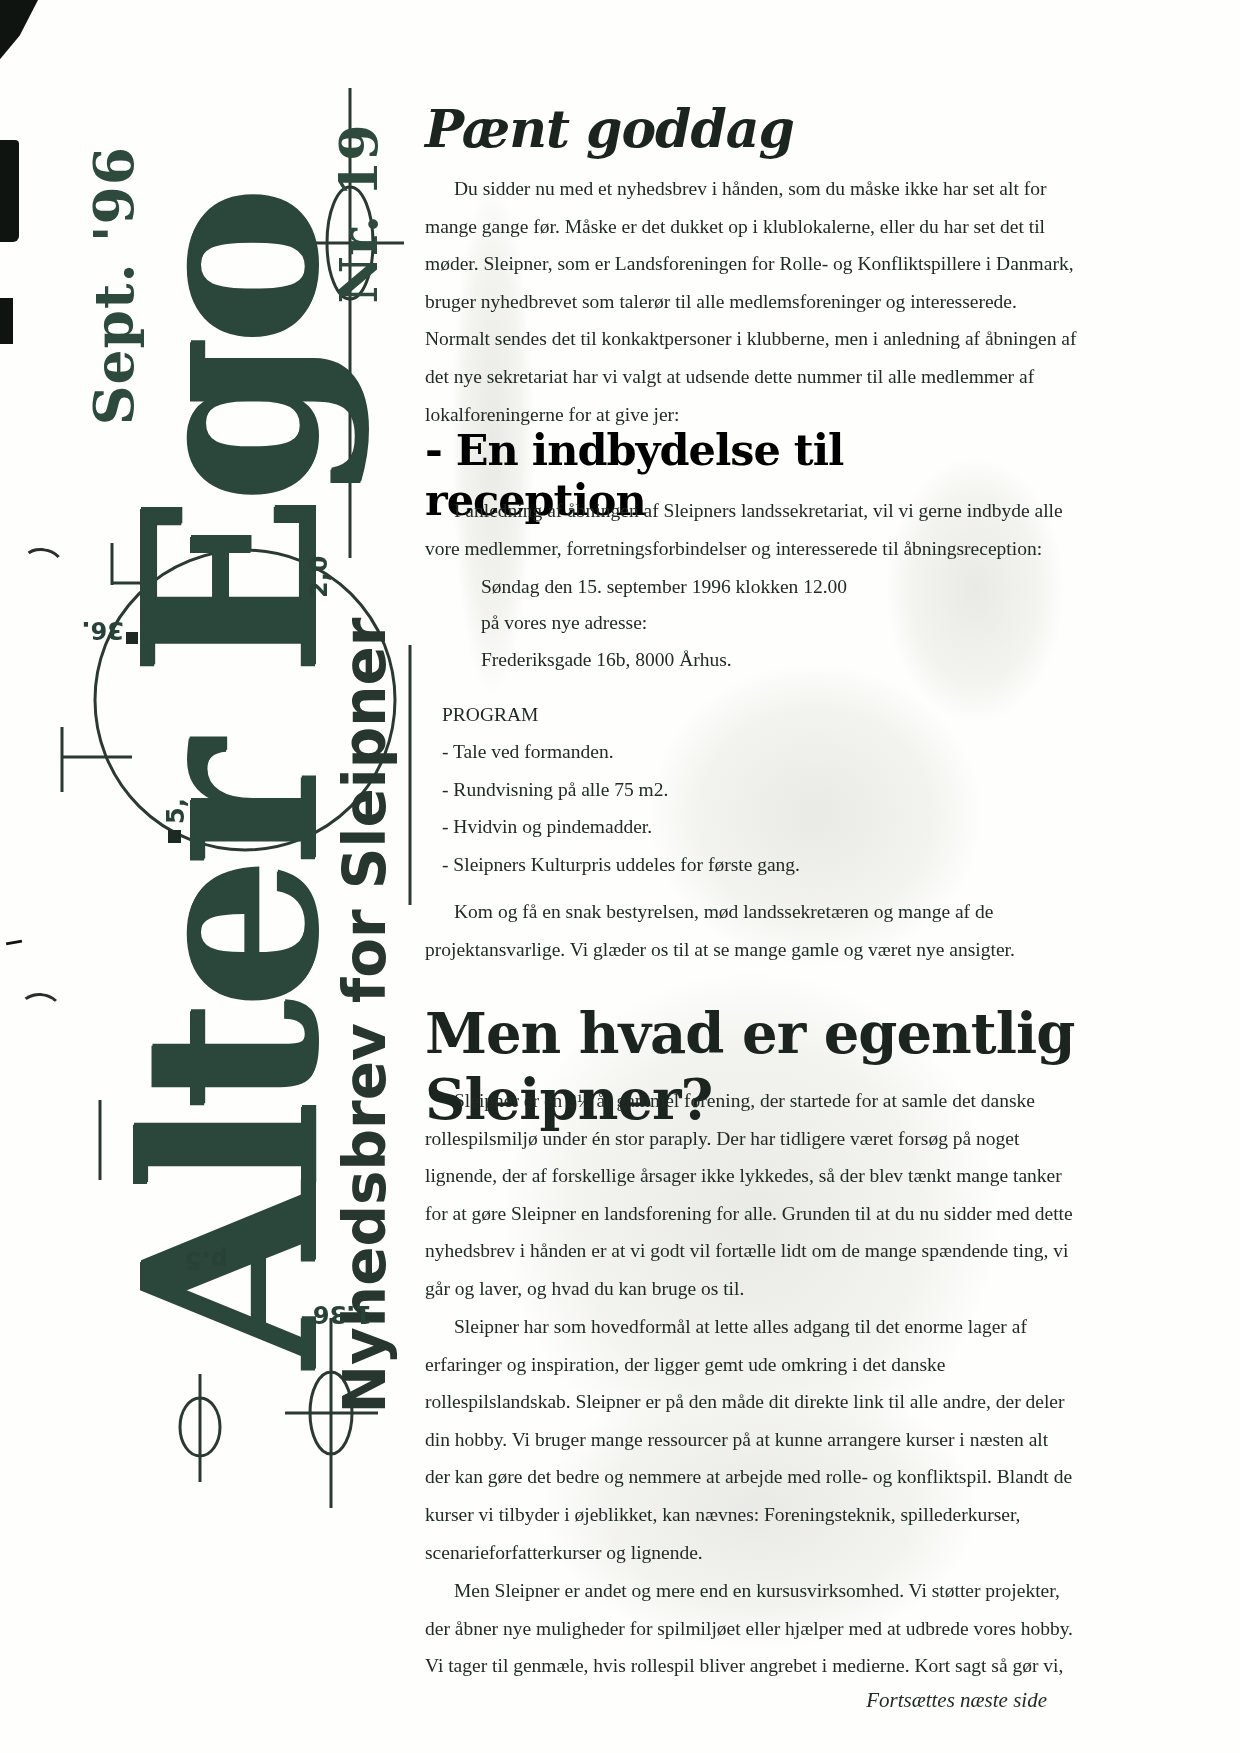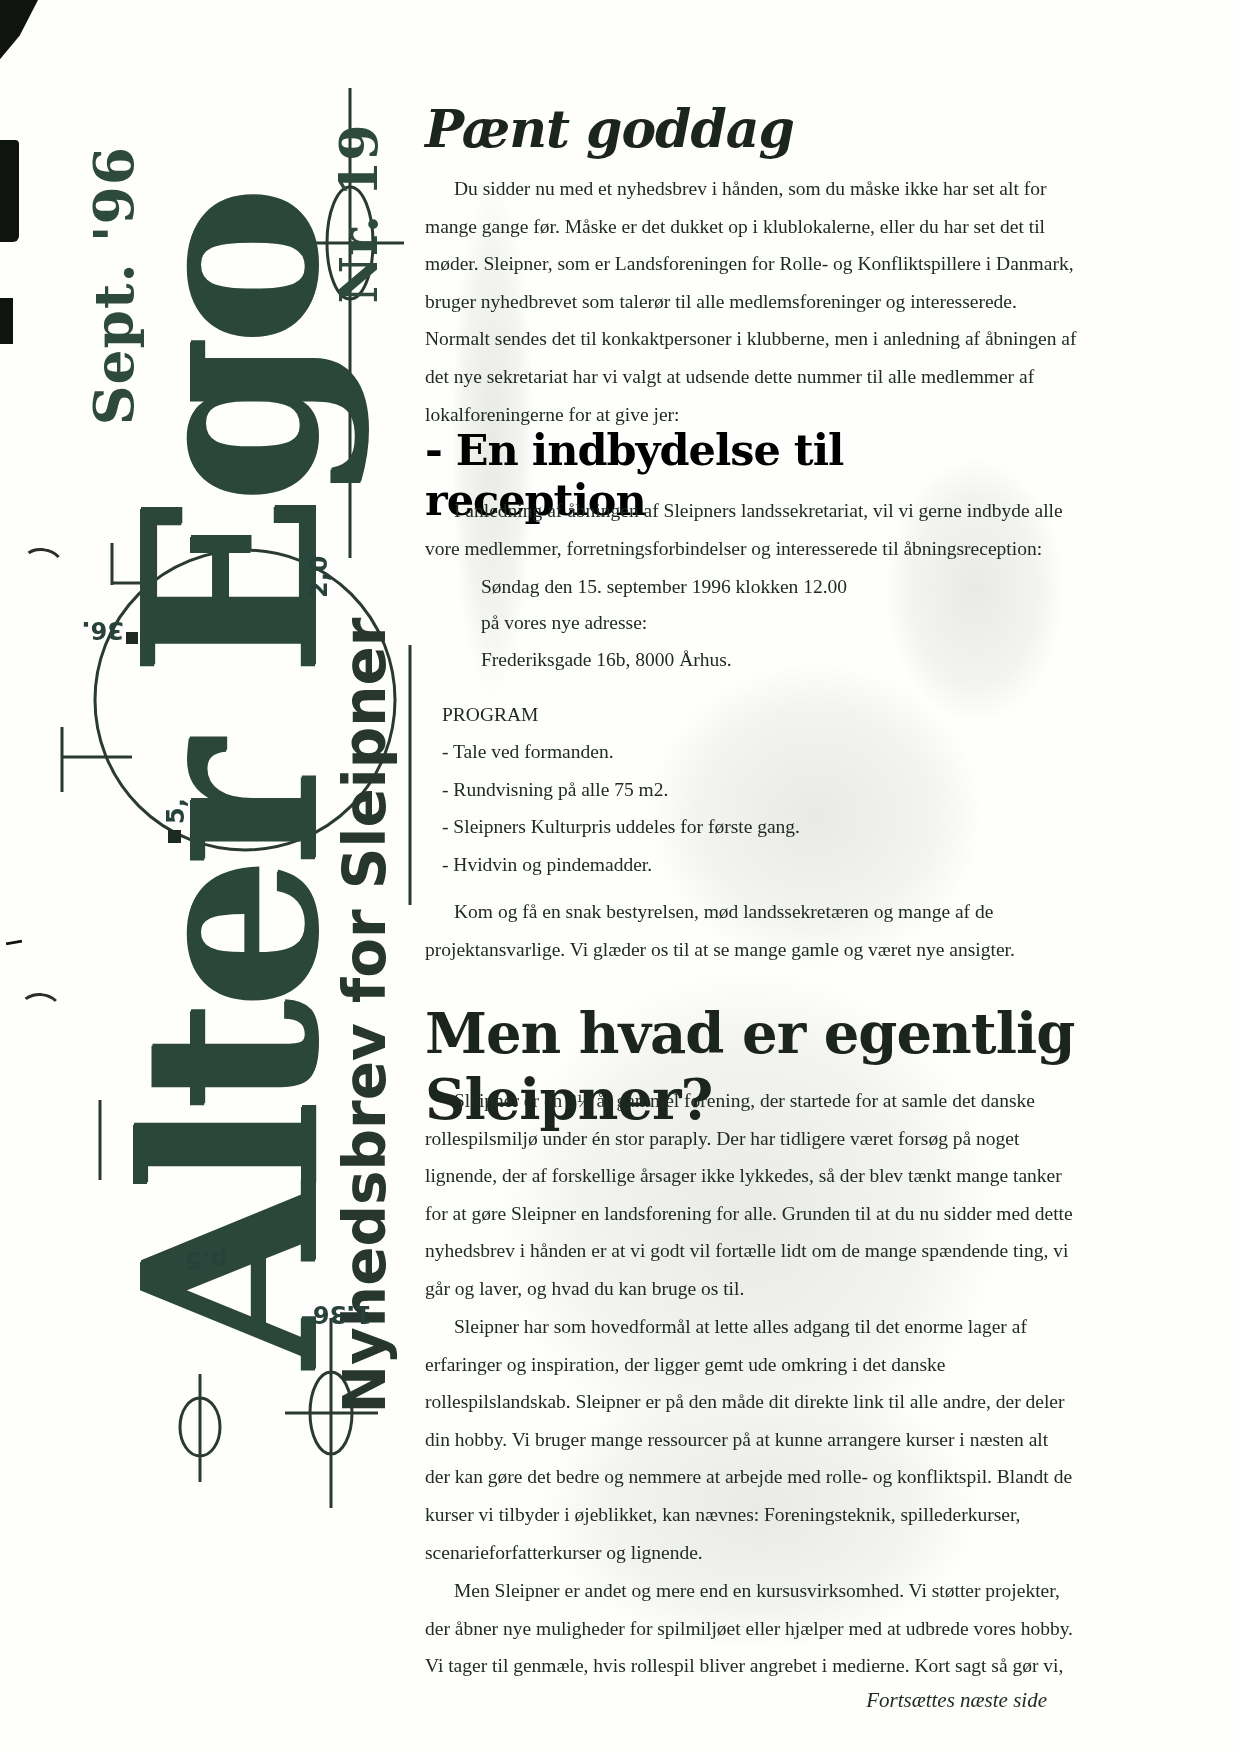--- a/index.html
+++ b/index.html
@@ -105,22 +105,22 @@
     <div class="body-text indent" style="top:492px;">I anledning af åbningen af Sleipners landssekretariat, vil vi gerne indbyde alle vore medlemmer, forretningsforbindelser og interesserede til åbningsreception:</div>
 
     <div class="body-text addr" style="top:568px;">Søndag den 15. september 1996 klokken 12.00</div>
     <div class="body-text addr" style="top:604px;">på vores nye adresse:</div>
     <div class="body-text addr" style="top:641px;">Frederiksgade 16b, 8000 Århus.</div>
 
     <div class="body-text prog" style="top:696px;">PROGRAM</div>
     <div class="body-text prog" style="top:733px;">
       <div>- Tale ved formanden.</div>
       <div>- Rundvisning på alle 75 m2.</div>
+      <div>- Hvidvin og pindemadder.</div>
       <div>- Sleipners Kulturpris uddeles for første gang.</div>
-      <div>- Hvidvin og pindemadder.</div>
     </div>
 
     <div class="body-text indent" style="top:893px;">Kom og få en snak bestyrelsen, mød landssekretæren og mange af de projektansvarlige. Vi glæder os til at se mange gamle og været nye ansigter.</div>
 
     <div class="h3" style="top:1000px;">Men hvad er egentlig Sleipner?</div>
 
     <div class="body-text indent" style="top:1082px;">Sleipner er en 2½ år gammel forening, der startede for at samle det danske rollespilsmiljø under én stor paraply. Der har tidligere været forsøg på noget lignende, der af forskellige årsager ikke lykkedes, så der blev tænkt mange tanker for at gøre Sleipner en landsforening for alle. Grunden til at du nu sidder med dette nyhedsbrev i hånden er at vi godt vil fortælle lidt om de mange spændende ting, vi går og laver, og hvad du kan bruge os til.</div>
     <div class="body-text indent" style="top:1308px;">Sleipner har som hovedformål at lette alles adgang til det enorme lager af erfaringer og inspiration, der ligger gemt ude omkring i det danske rollespilslandskab. Sleipner er på den måde dit direkte link til alle andre, der deler din hobby. Vi bruger mange ressourcer på at kunne arrangere kurser i næsten alt der kan gøre det bedre og nemmere at arbejde med rolle- og konfliktspil. Blandt de kurser vi tilbyder i øjeblikket, kan nævnes: Foreningsteknik, spillederkurser, scenarieforfatterkurser og lignende.</div>
     <div class="body-text indent" style="top:1572px;">Men Sleipner er andet og mere end en kursusvirksomhed. Vi støtter projekter, der åbner nye muligheder for spilmiljøet eller hjælper med at udbrede vores hobby. Vi tager til genmæle, hvis rollespil bliver angrebet i medierne. Kort sagt så gør vi,</div>
 

